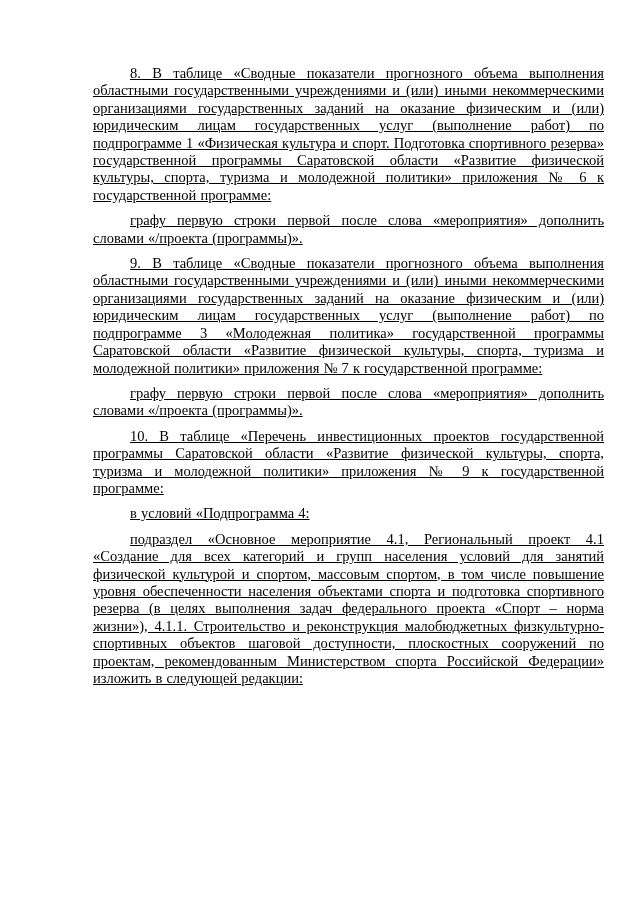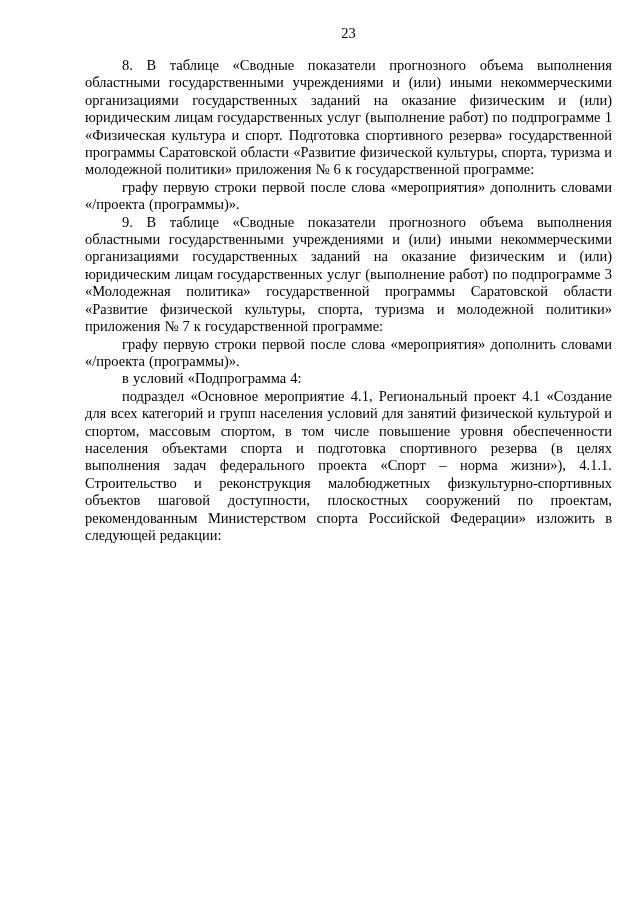--- a/index.html
+++ b/index.html
@@ -32,32 +32,33 @@
   .content {
     position: absolute;
     top: 57px;
     left: 85px;
     width: 527px;
     text-align: justify;
     font-size: 14.5px;
     line-height: 17.4px;
   }
   .content p {
-    margin: 0;
+    margin: 8px;
     padding: 0;
     text-indent: 37px;
     word-spacing: 0.5px;
+    text-decoration: underline;
   }
 </style>
 </head>
 <body>
 
 <div class="page">
-  <div class="page-number">23</div>
   <div class="content">
       <p>8. В таблице «Сводные показатели прогнозного объема выполнения областными государственными учреждениями и (или) иными некоммерческими организациями государственных заданий на оказание физическим и (или) юридическим лицам государственных услуг (выполнение работ) по подпрограмме 1 «Физическая культура и спорт. Подготовка спортивного резерва» государственной программы Саратовской области «Развитие физической культуры, спорта, туризма и молодежной политики» приложения № 6 к государственной программе:</p>
       <p>графу первую строки первой после слова «мероприятия» дополнить словами «/проекта (программы)».</p>
       <p>9. В таблице «Сводные показатели прогнозного объема выполнения областными государственными учреждениями и (или) иными некоммерческими организациями государственных заданий на оказание физическим и (или) юридическим лицам государственных услуг (выполнение работ) по подпрограмме 3 «Молодежная политика» государственной программы Саратовской области «Развитие физической культуры, спорта, туризма и молодежной политики» приложения № 7 к государственной программе:</p>
       <p>графу первую строки первой после слова «мероприятия» дополнить словами «/проекта (программы)».</p>
+      <p>10. В таблице «Перечень инвестиционных проектов государственной программы Саратовской области «Развитие физической культуры, спорта, туризма и молодежной политики» приложения № 9 к государственной программе:</p>
       <p>в условий «Подпрограмма 4:</p>
       <p>подраздел «Основное мероприятие 4.1, Региональный проект 4.1 «Создание для всех категорий и групп населения условий для занятий физической культурой и спортом, массовым спортом, в том числе повышение уровня обеспеченности населения объектами спорта и подготовка спортивного резерва (в целях выполнения задач федерального проекта «Спорт – норма жизни»), 4.1.1. Строительство и реконструкция малобюджетных физкультурно-спортивных объектов шаговой доступности, плоскостных сооружений по проектам, рекомендованным Министерством спорта Российской Федерации» изложить в следующей редакции:</p>
     </div>
 </div>
 
 </body></html>

